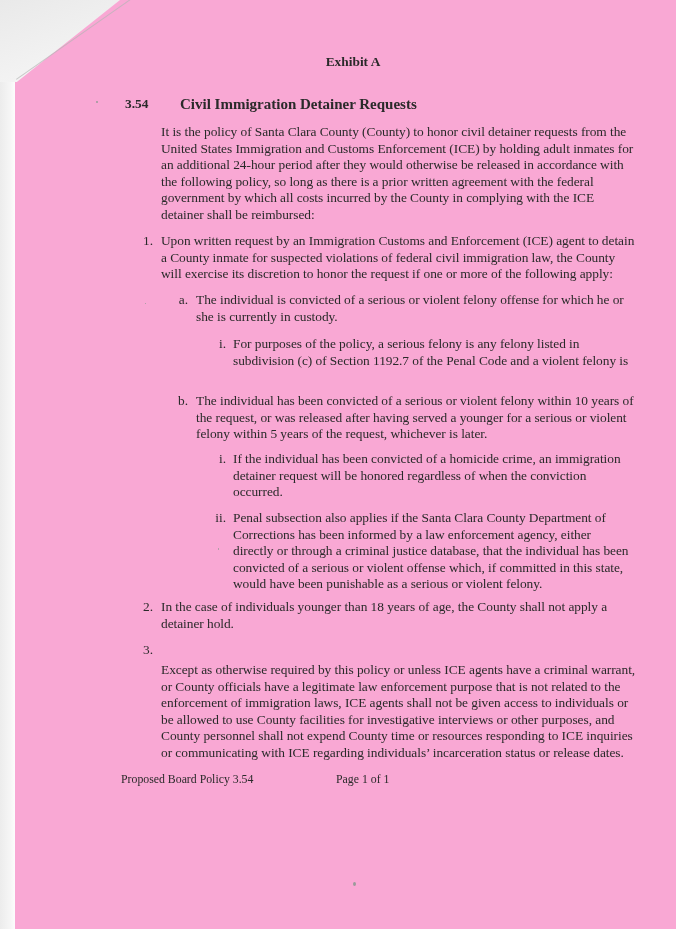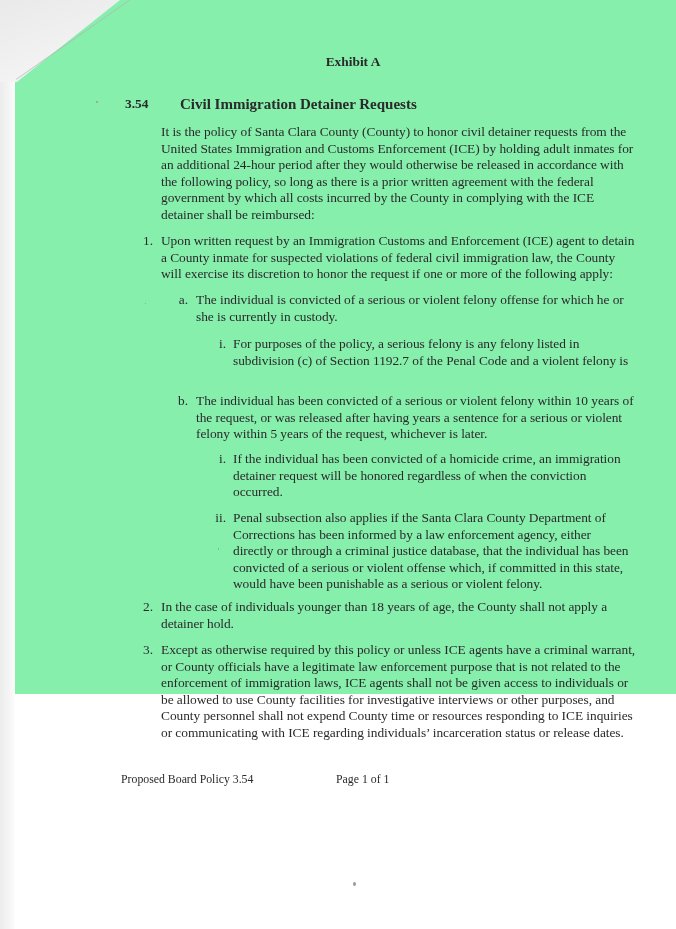--- a/index.html
+++ b/index.html
@@ -11,22 +11,22 @@
       height: 929px;
       background: #ffffff;
       position: relative;
       overflow: hidden;
       font-family: "Liberation Serif", "DejaVu Serif", serif;
       color: #2a2a2a;
     }
     .page {
       position: absolute;
       left: 0; top: 0;
-      width: 676px; height: 694px;
-      background: #86efac;
+      width: 676px; height: 929px;
+      background: #f9a8d4;
     }
     
     .left-band {
       position: absolute;
       left: 0; top: 0;
       width: 15px; height: 929px;
       background: linear-gradient(to right, #ececec, #f6f6f6 70%, #fdfdfd);
     }
     .corner-fold {
       position: absolute;
@@ -137,21 +137,21 @@
 
   <div class="marker" style="left:210px; top:336px; width:16px;">i.</div>
   <div class="block" style="left:233px; top:336px;">
     <span class="l">For purposes of the policy, a serious felony is any felony listed in</span>
     <span class="l">subdivision (c) of Section 1192.7 of the Penal Code and a violent felony is</span>
   </div>
 
   <div class="marker" style="left:170px; top:393px; width:18px;">b.</div>
   <div class="block" style="left:196px; top:393px;">
     <span class="l">The individual has been convicted of a serious or violent felony within 10 years of</span>
-    <span class="l">the request, or was released after having years a sentence for a serious or violent</span>
+    <span class="l">the request, or was released after having served a younger for a serious or violent</span>
     <span class="l">felony within 5 years of the request, whichever is later.</span>
   </div>
 
   <div class="marker" style="left:210px; top:451px; width:16px;">i.</div>
   <div class="block" style="left:233px; top:451px;">
     <span class="l">If the individual has been convicted of a homicide crime, an immigration</span>
     <span class="l">detainer request will be honored regardless of when the conviction</span>
     <span class="l">occurred.</span>
   </div>
 
@@ -164,21 +164,21 @@
     <span class="l">would have been punishable as a serious or violent felony.</span>
   </div>
 
   <div class="marker" style="left:135px; top:599px; width:18px;">2.</div>
   <div class="block" style="left:161px; top:599px;">
     <span class="l">In the case of individuals younger than 18 years of age, the County shall not apply a</span>
     <span class="l">detainer hold.</span>
   </div>
 
   <div class="marker" style="left:135px; top:642px; width:18px;">3.</div>
-  <div class="block" style="left:161px; top:642px;">
+  <div class="block" style="left:161px; top:662px;">
     <span class="l">Except as otherwise required by this policy or unless ICE agents have a criminal warrant,</span>
     <span class="l">or County officials have a legitimate law enforcement purpose that is not related to the</span>
     <span class="l">enforcement of immigration laws, ICE agents shall not be given access to individuals or</span>
     <span class="l">be allowed to use County facilities for investigative interviews or other purposes, and</span>
     <span class="l">County personnel shall not expend County time or resources responding to ICE inquiries</span>
     <span class="l">or communicating with ICE regarding individuals’ incarceration status or release dates.</span>
   </div>
 
   <div class="footer-left">Proposed Board Policy 3.54</div>
   <div class="footer-right">Page 1 of 1</div>

